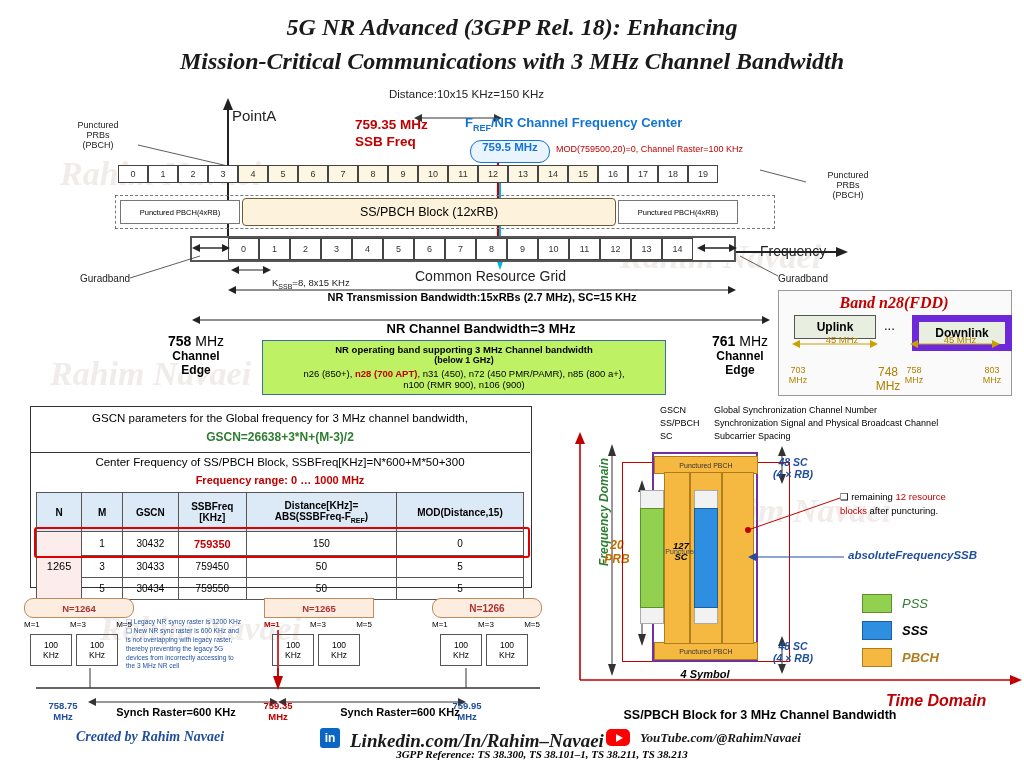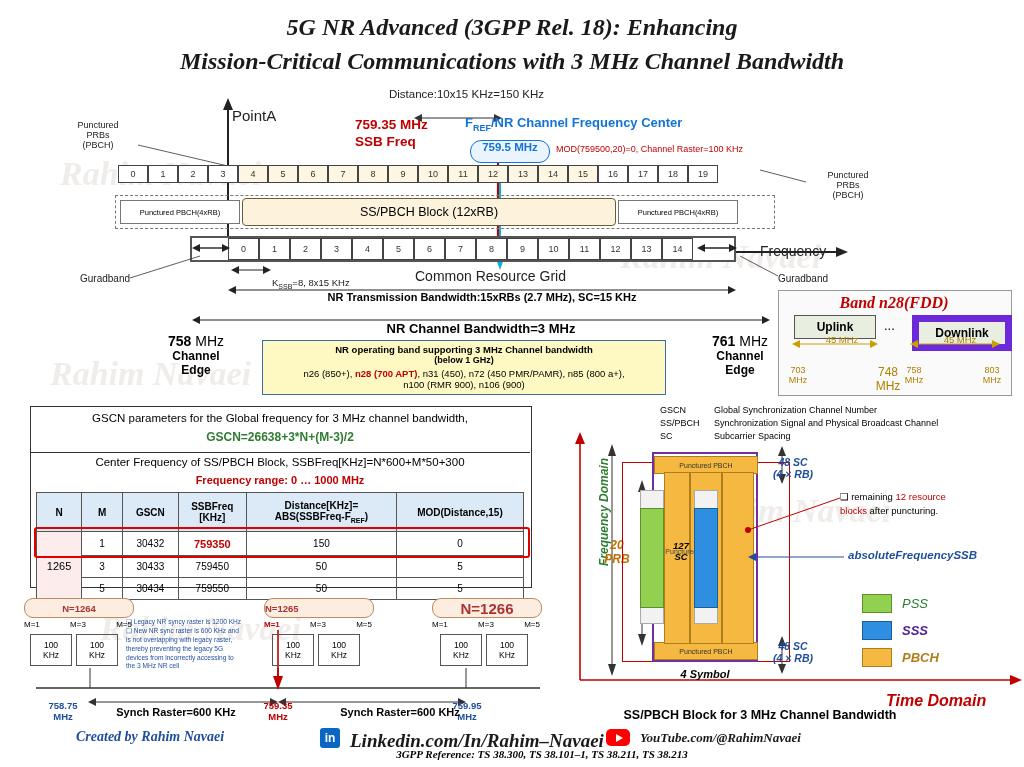--- a/index.html
+++ b/index.html
@@ -172,21 +172,21 @@
   <div style="font-size:14px;"><span class="bold">758</span> <span>MHz</span></div>
   <div class="bold" style="font-size:12px;">Channel</div>
   <div class="bold" style="font-size:12px;">Edge</div>
 </div>
 <div class="abs ctr" style="left:692px;top:333px;width:96px;">
   <div style="font-size:14px;"><span class="bold">761</span> <span>MHz</span></div>
   <div class="bold" style="font-size:12px;">Channel</div>
   <div class="bold" style="font-size:12px;">Edge</div>
 </div>
 
-<div class="abs" style="left:262px;top:340px;width:402px;height:53px;border:1px solid #3a6ea5;background:#fef9c3;">
+<div class="abs" style="left:262px;top:340px;width:402px;height:53px;border:1px solid #3a6ea5;background:#bef264;">
   <div class="bold ctr" style="font-size:9.5px;margin-top:3px;">NR operating band supporting 3 MHz Channel bandwidth</div>
   <div class="bold ctr" style="font-size:9px;">(below 1 GHz)</div>
   <div class="ctr" style="font-size:9.5px;margin-top:3px;">
     <span>n26 (850+), </span><span class="red bold">n28 (700 APT)</span><span>, n31 (450), n72 (450 PMR/PAMR), n85 (800 a+),</span>
   </div>
   <div class="ctr" style="font-size:9.5px;">n100 (RMR 900), n106 (900)</div>
 </div>
 
 <div class="abs" style="left:778px;top:290px;width:232px;height:104px;border:1px solid #999;background:#fafafa;"></div>
 <div class="abs bold ctr red" style="left:778px;top:294px;width:232px;font-family:'Liberation Serif',serif;font-style:italic;font-size:16px;">Band n28(FDD)</div>
@@ -286,25 +286,25 @@
   <polygon points="88,112 96,108 96,116" fill="#333"></polygon>
   <polygon points="278,112 270,108 270,116" fill="#333"></polygon>
   <line x1="282" y1="112" x2="462" y2="112" stroke="#333" stroke-width="1"></line>
   <polygon points="278,112 286,108 286,116" fill="#333"></polygon>
   <polygon points="466,112 458,108 458,116" fill="#333"></polygon>
 </svg>
 
 <div class="abs" style="left:24px;top:598px;width:108px;height:18px;border:1px solid #c08a5a;border-radius:9px;background:#fdece0;display:flex;align-items:center;justify-content:center;">
   <span class="bold" style="font-size:9.5px;color:#a33;">N=1264</span>
 </div>
-<div class="abs" style="left:264px;top:598px;width:108px;height:18px;border:1px solid #c08a5a;border-radius:9px;background:#fdece0;display:flex;align-items:center;">
+<div class="abs" style="left:264px;top:598px;width:108px;height:18px;border:1px solid #c08a5a;border-radius:0;background:#fdece0;display:flex;align-items:center;justify-content:center;">
   <span class="bold" style="font-size:9.5px;color:#a33;">N=1265</span>
 </div>
 <div class="abs" style="left:432px;top:598px;width:108px;height:18px;border:1px solid #c08a5a;border-radius:9px;background:#fdece0;display:flex;align-items:center;justify-content:center;">
-  <span class="bold" style="font-size:15px;color:#a33;">N=1266</span>
+  <span class="bold" style="font-size:10px;color:#a33;">N=1266</span>
 </div>
 
 <div class="abs" style="left:24px;top:620px;width:108px;display:flex;justify-content:space-between;font-size:8px;">
   <span>M=1</span>
   <span>M=3</span>
   <span>M=5</span>
 </div>
 <div class="abs" style="left:264px;top:620px;width:108px;display:flex;justify-content:space-between;font-size:8px;">
   <span class="red bold">M=1</span>
   <span>M=3</span>
@@ -434,21 +434,21 @@
 </svg>
 <div class="abs bold" style="left:848px;top:549px;font-size:11.5px;font-style:italic;color:#1f4e9c;">absoluteFrequencySSB</div>
 
 <div class="abs" style="left:862px;top:594px;">
   <div style="display:flex;align-items:center;margin-bottom:8px;">
     <div style="width:28px;height:17px;background:#92d050;border:1px solid #5e8f2a;"></div>
     <span style="margin-left:10px;font-size:13px;font-style:italic;font-weight:normal;color:#2e7d32;">PSS</span>
   </div>
   <div style="display:flex;align-items:center;margin-bottom:8px;">
     <div style="width:28px;height:17px;background:#2e8fe0;border:1px solid #1a5e9e;"></div>
-    <span style="margin-left:10px;font-size:13px;font-style:italic;font-weight:bold;color:#4c1d95;">SSS</span>
+    <span style="margin-left:10px;font-size:13px;font-style:italic;font-weight:bold;color:#000000;">SSS</span>
   </div>
   <div style="display:flex;align-items:center;">
     <div style="width:28px;height:17px;background:#f5b942;border:1px solid #b07d1c;"></div>
     <span style="margin-left:10px;font-size:13px;font-style:italic;font-weight:bold;color:#b07d1c;">PBCH</span>
   </div>
 </div>
 
 <div class="abs ctr bold" style="left:560px;top:708px;width:400px;font-size:12.5px;">SS/PBCH Block for 3 MHz Channel Bandwidth</div>
 
 <div class="abs bold" style="left:76px;top:729px;font-size:14px;font-family:'Liberation Serif',serif;font-style:italic;color:#1f4e9c;">Created by Rahim Navaei</div>

